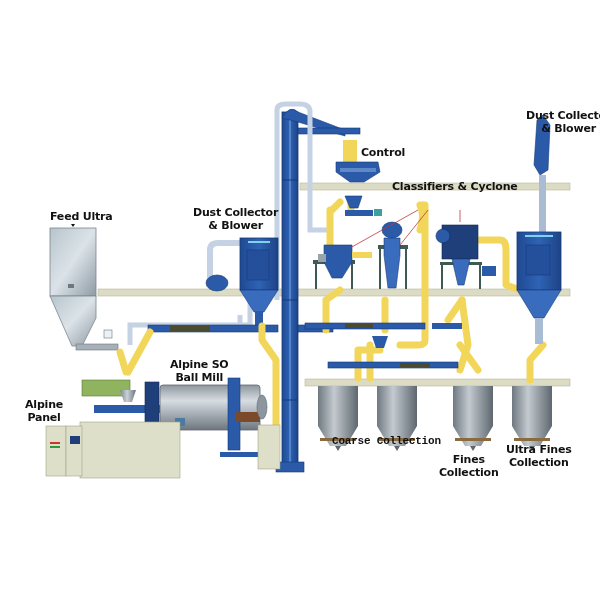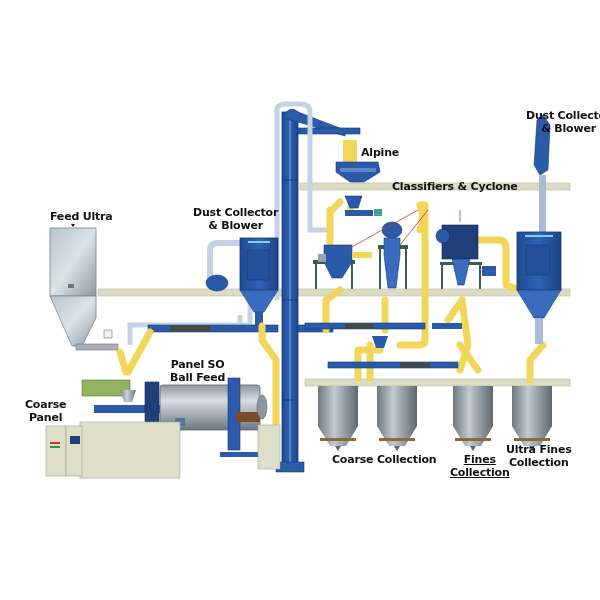--- a/index.html
+++ b/index.html
@@ -211,35 +211,35 @@
       <polygon points="529,446 535,446 532,451" fill="#5e676f"></polygon>
     </g>
   </g>
 </svg>
 
 <div class="label" style="left:50px;top:210px;">Feed Ultra</div>
 <div class="label" style="left:193px;top:206px;">
   <span>Dust Collector</span>
   <span>&amp; Blower</span>
 </div>
-<div class="label" style="left:361px;top:146px;">Alpine</div>
+<div class="label" style="left:361px;top:146px;">Control</div>
 <div class="label" style="left:392px;top:180px;">Classifiers &amp; Cyclone</div>
 <div class="label" style="left:526px;top:109px;">
   <span>Dust Collector</span>
   <span>&amp; Blower</span>
 </div>
 <div class="label" style="left:170px;top:358px;">
-  <span>Panel SO</span>
-  <span>Ball Feed</span>
+  <span>Alpine SO</span>
+  <span>Ball Mill</span>
 </div>
 <div class="label" style="left:25px;top:398px;">
-  <span>Coarse</span>
+  <span>Alpine</span>
   <span>Panel</span>
 </div>
-<div class="label" style="left:332px;top:453px;">Coarse Collection</div>
-<div class="label" style="left:450px;top:453px;text-decoration:underline;">
+<div class="label" style="left:332px;top:435px;font-family:Liberation Mono, monospace;">Coarse Collection</div>
+<div class="label" style="left:439px;top:453px;">
   <span>Fines</span>
   <span>Collection</span>
 </div>
 <div class="label" style="left:506px;top:443px;">
   <span>Ultra Fines</span>
   <span>Collection</span>
 </div>
 
 </body></html>

